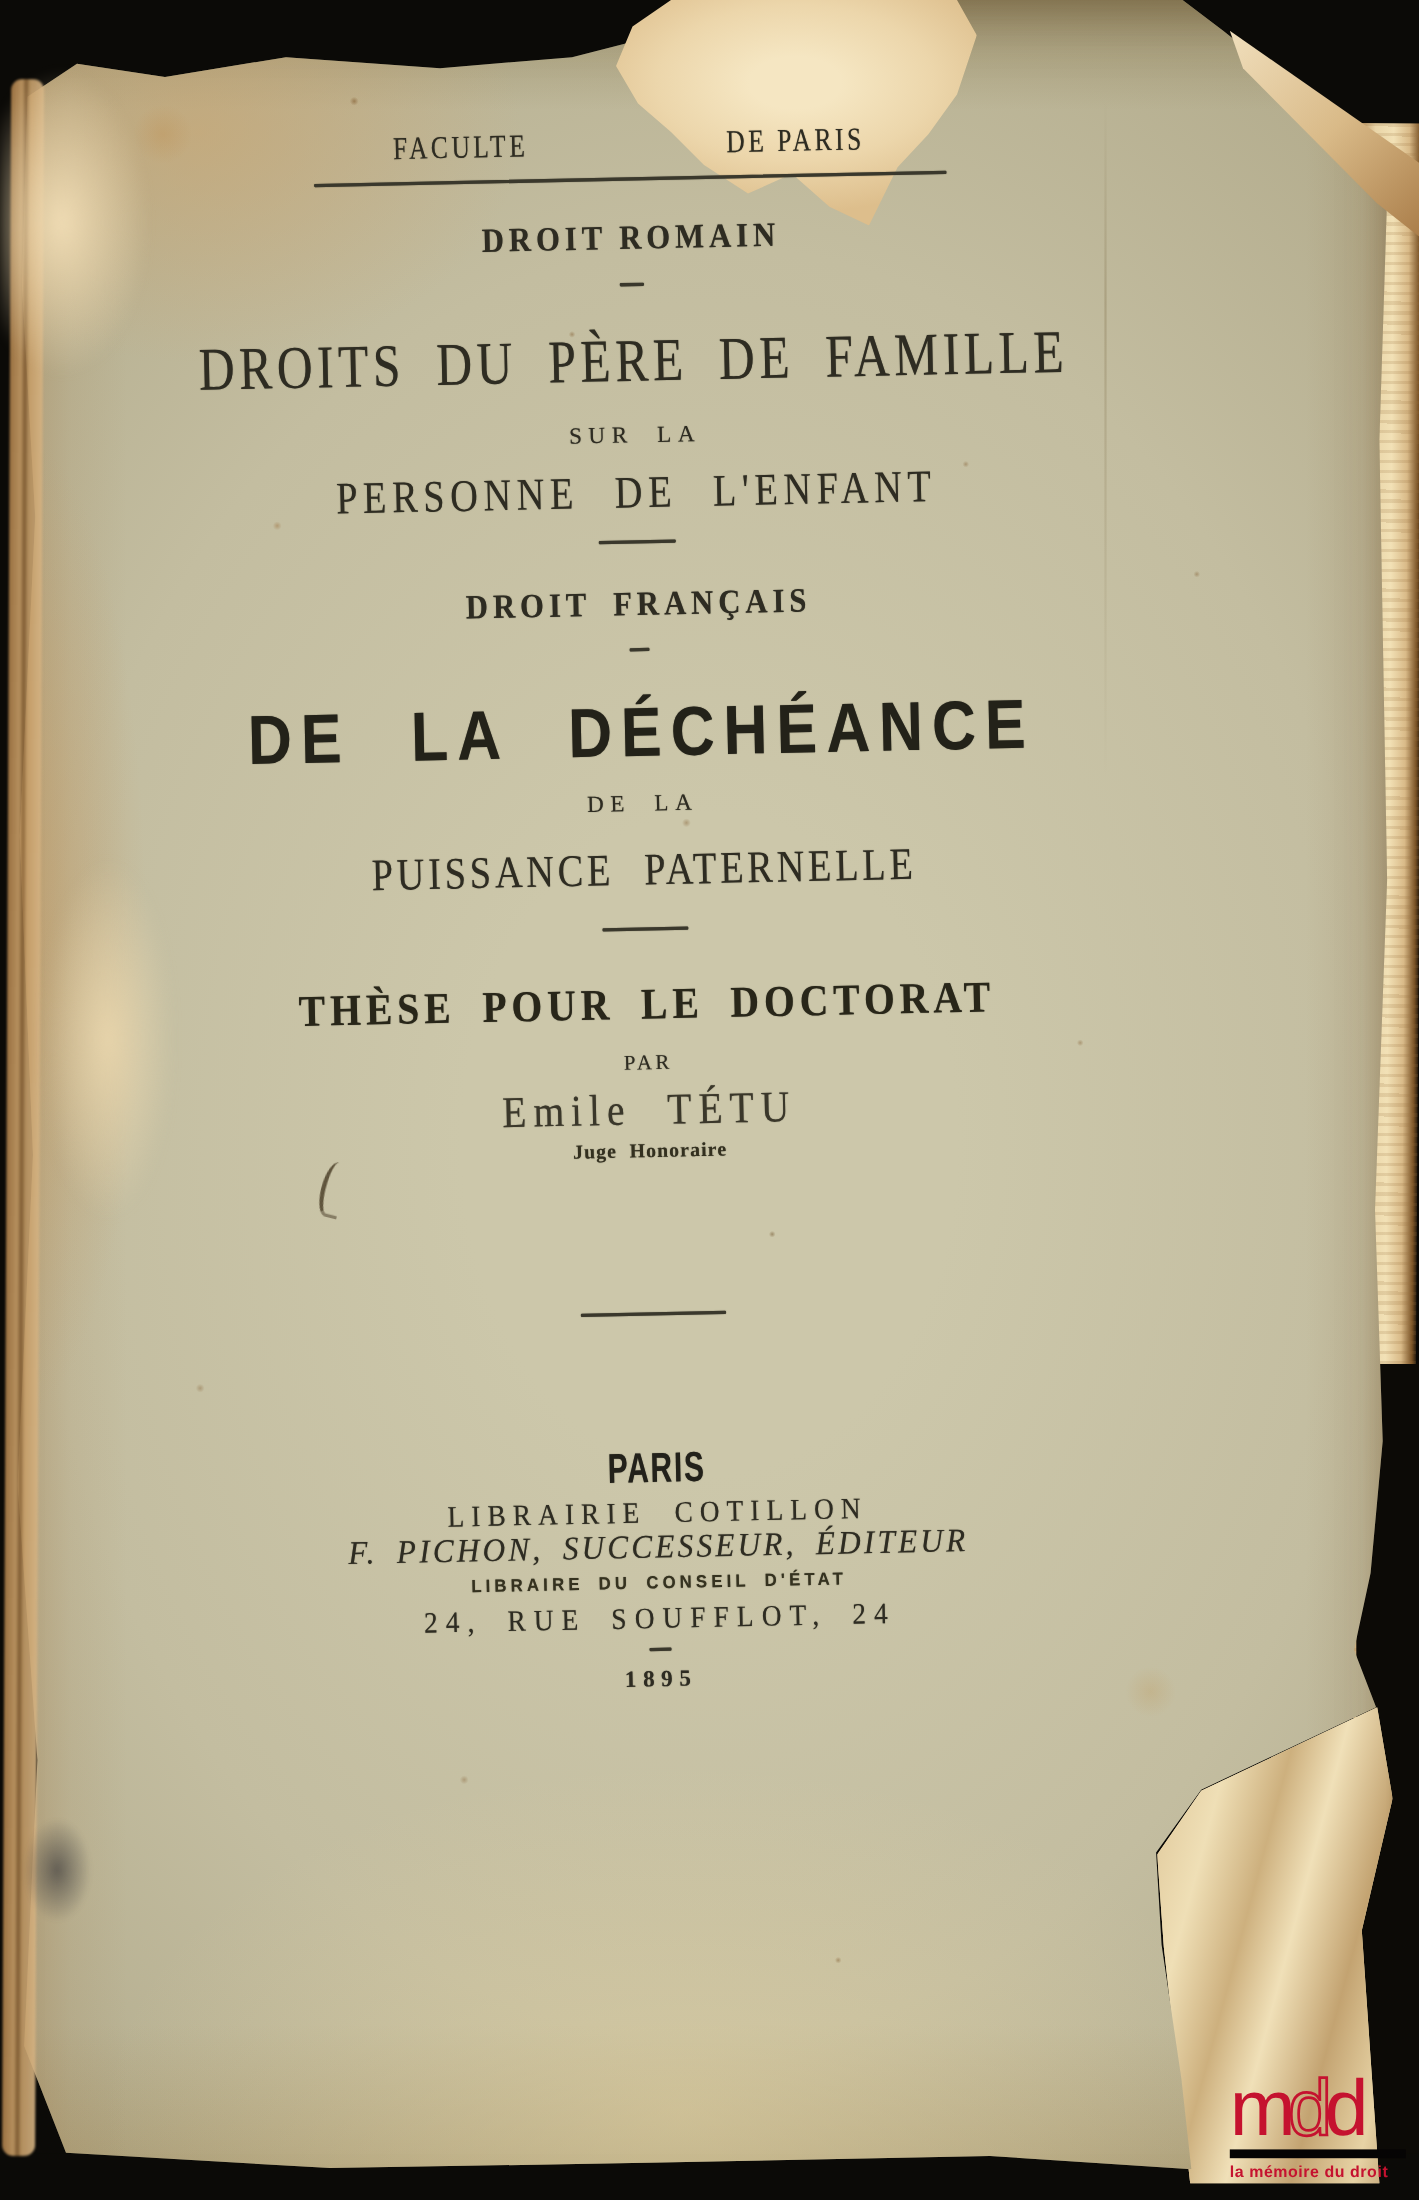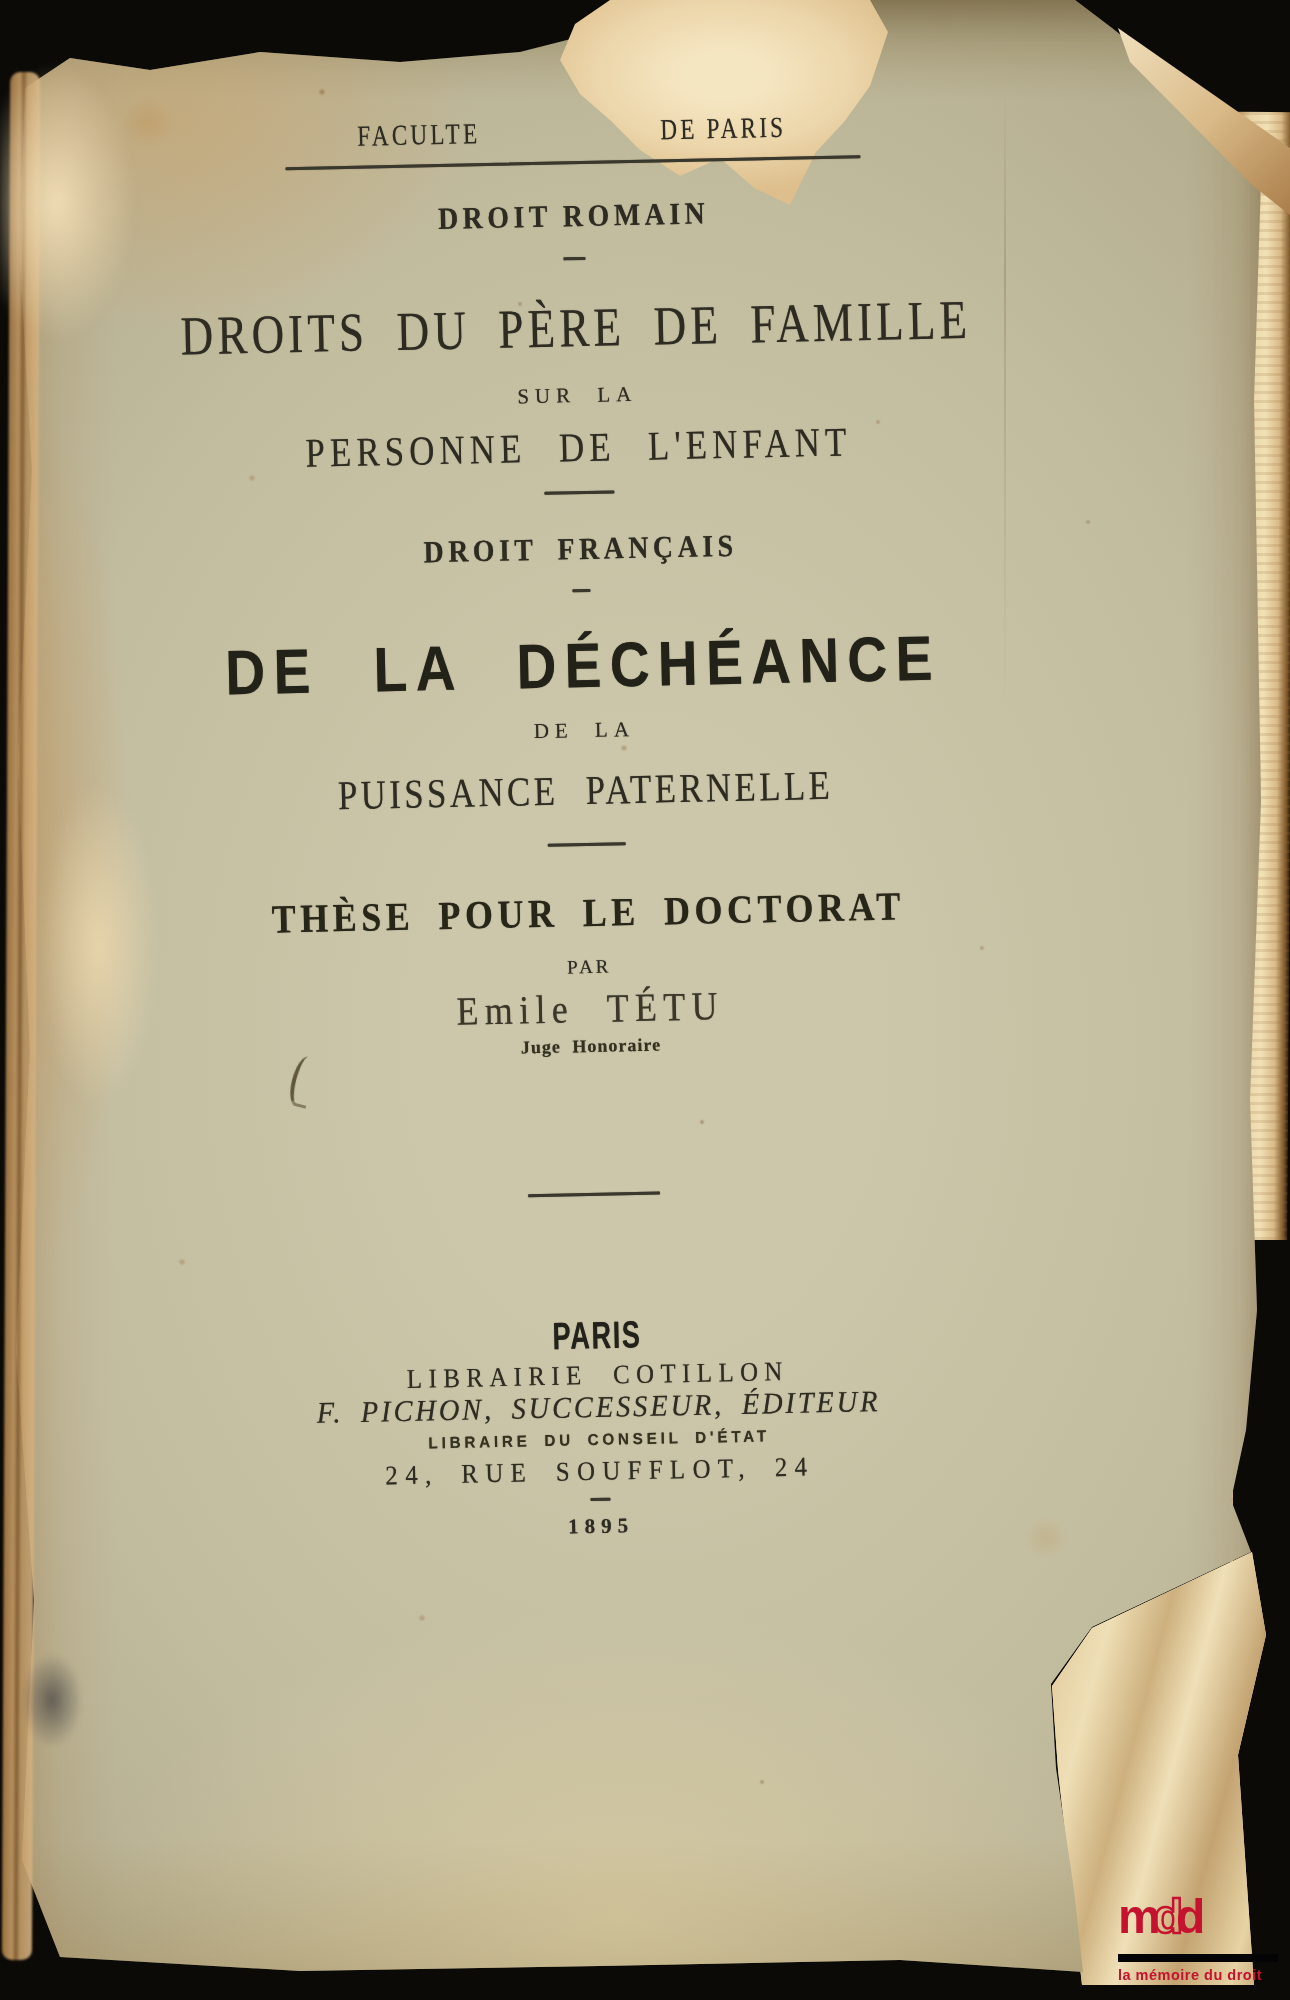--- a/index.html
+++ b/index.html
@@ -123,21 +123,21 @@
   .l-pichon{top:1390px;font-size:30px;font-style:italic;letter-spacing:3px;word-spacing:8px;transform:scaleX(.95);}
   .l-conseil{top:1431px;font-size:16px;font-weight:bold;letter-spacing:4px;word-spacing:6px;
     font-family:"Liberation Sans","DejaVu Sans",sans-serif;transform:scaleX(.95);color:#35321f;}
   .l-soufflot{top:1456px;font-size:27px;letter-spacing:8px;word-spacing:10px;transform:scaleX(.92);}
   .d3{top:1498px;width:20px;height:3px;}
   .l-year{top:1514px;font-size:21px;font-weight:bold;letter-spacing:6px;}
 
   
   .logo{position:absolute;left:1118px;top:1888px;width:172px;
     font-family:"Liberation Sans","DejaVu Sans",sans-serif;text-align:left;}
-  .logo-letters{font-size:48px;line-height:58px;font-weight:bold;letter-spacing:-7px;}
+  .logo-letters{font-size:72px;line-height:58px;font-weight:normal;letter-spacing:-7px;}
   .logo-letters .solid{color:#c5122f;}
   .logo-letters .outline{color:rgba(197,18,47,0);-webkit-text-stroke:2.5px #c5122f;text-stroke:2.5px #c5122f;}
   .logo-bar{width:160px;height:8px;background:#050404;margin-top:8px;}
   .logo-tagline{margin-top:5px;font-size:14.5px;font-weight:bold;color:#c5122f;letter-spacing:.5px;white-space:nowrap;}
 </style>
 </head>
 <body>
 
 <div class="stage">
 

